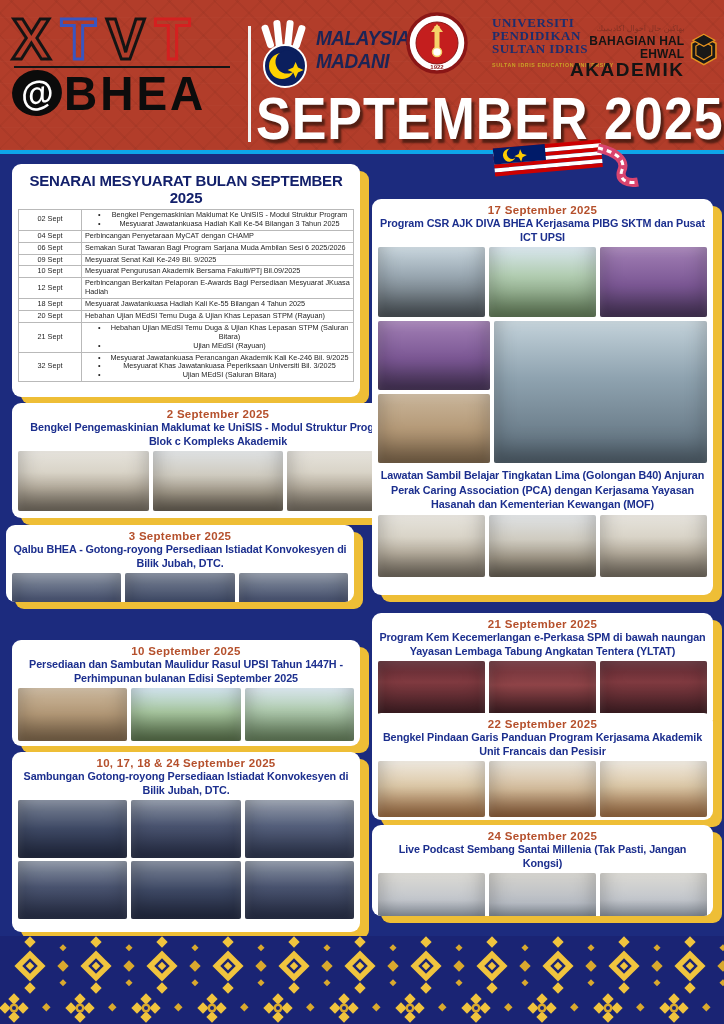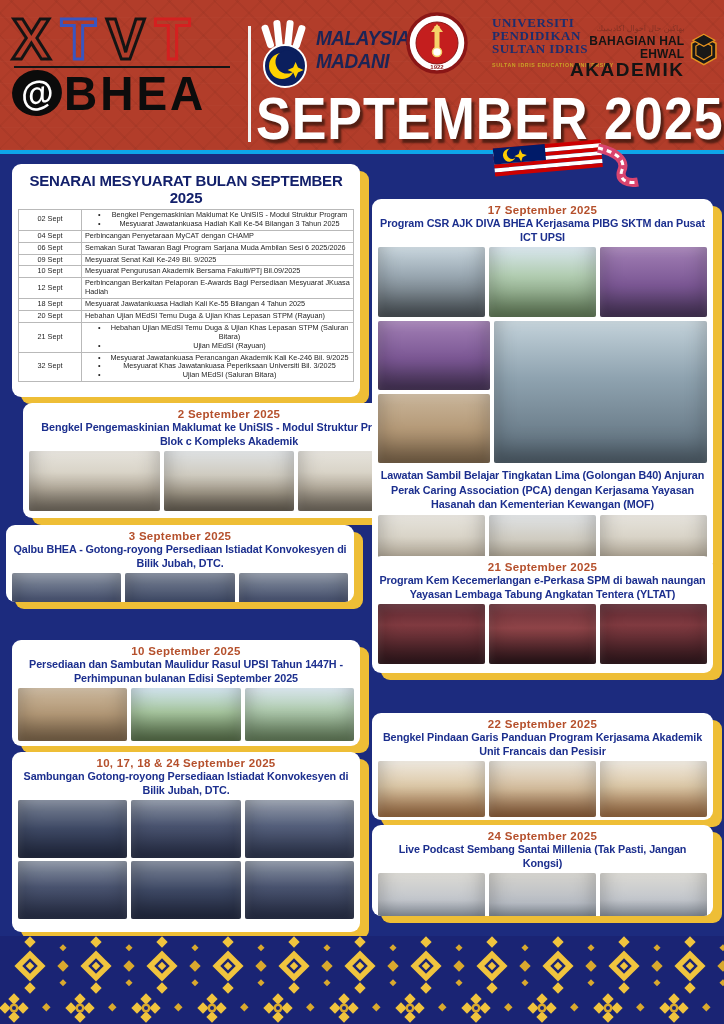--- a/index.html
+++ b/index.html
@@ -83,26 +83,26 @@
   .ph-yard{background:linear-gradient(180deg,#c3d2da 0%,#8fa3b0 40%,#5a6b78 100%);}
   .ph-hall{background:linear-gradient(180deg,#5b2730 0%,#803a40 35%,#351a20 100%);}
   .ph-hall2{background:linear-gradient(180deg,#6b3038 0%,#8f4448 40%,#2e161c 100%);}
   .ph-meeting{background:linear-gradient(180deg,#efe9df 0%,#ddc9a8 45%,#b07848 100%);}
   .ph-meeting2{background:linear-gradient(180deg,#e9e4da 0%,#d5bd9c 50%,#a06a40 100%);}
   .ph-podcast{background:linear-gradient(180deg,#dcdad4 0%,#c2c6cc 45%,#4e5a6a 100%);}
   .ph-podcast2{background:linear-gradient(180deg,#d5d3cd 0%,#b8bdc5 50%,#46525f 100%);}
   .ph-van{background:linear-gradient(180deg,#c8d6de 0%,#9aa8b2 40%,#525a60 100%);}
   
   #card-table{top:164px;left:12px;width:348px;height:233px;}
-  #card-l0{top:403px;left:12px;width:412px;height:115px;margin-left:11px;}
+  #card-l0{top:403px;left:12px;width:412px;height:115px;}
   #card-l1{top:525px;left:6px;width:348px;height:77px;}
   #card-l2{top:640px;left:12px;width:348px;height:106px;}
   #card-l3{top:752px;left:12px;width:348px;height:180px;}
   #card-r0{top:187px;left:372px;width:341px;height:396px;margin-top:12px;}
-  #card-r1{top:556px;left:372px;width:341px;height:117px;}
+  #card-r1{top:613px;left:372px;width:341px;height:117px;}
   #card-r2{top:713px;left:372px;width:341px;height:107px;}
   #card-r3{top:825px;left:372px;width:341px;height:91px;}
   .ph-h60 .photo{height:60px;}
   .ph-h56 .photo{height:56px;}
   .ph-h53 .photo{height:53px;}
   .ph-h58 .photo{height:58px;}
   .ph-h70 .photo{height:70px;}
   .ph-h62 .photo{height:62px;}
   
   .batik{position:absolute;left:0;top:936px;width:724px;height:88px;background:#1a2474;z-index:2;}

